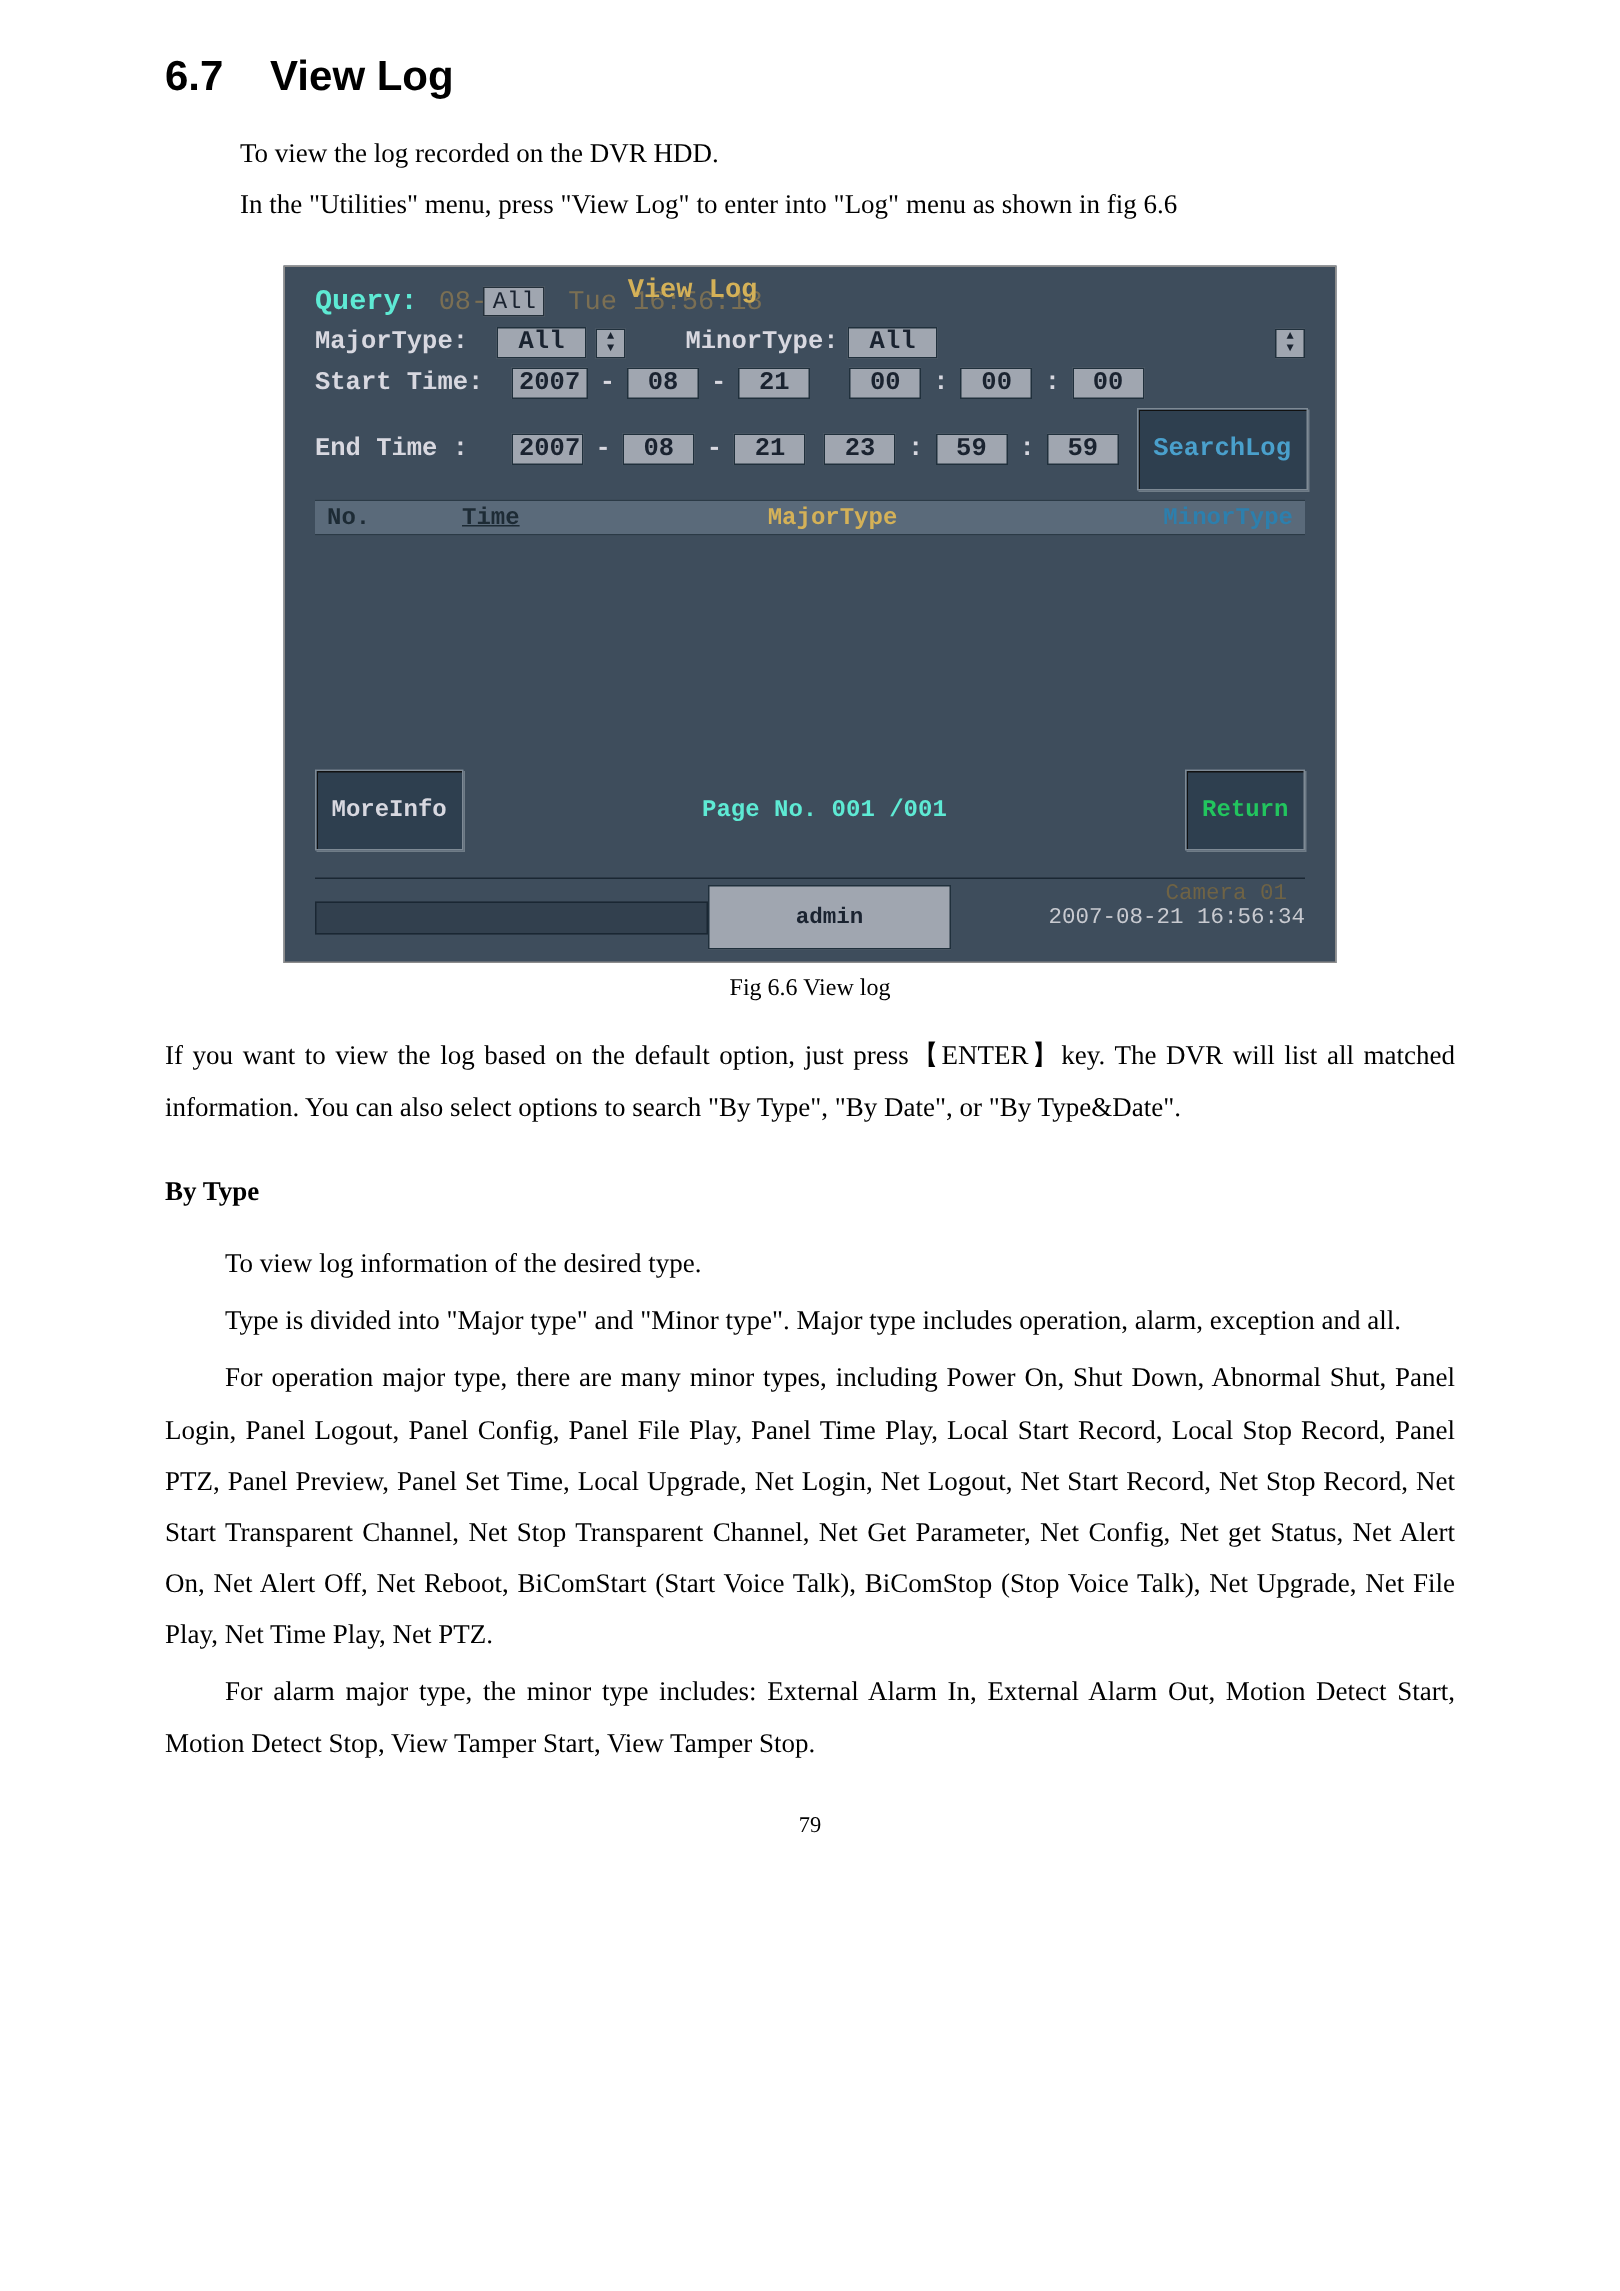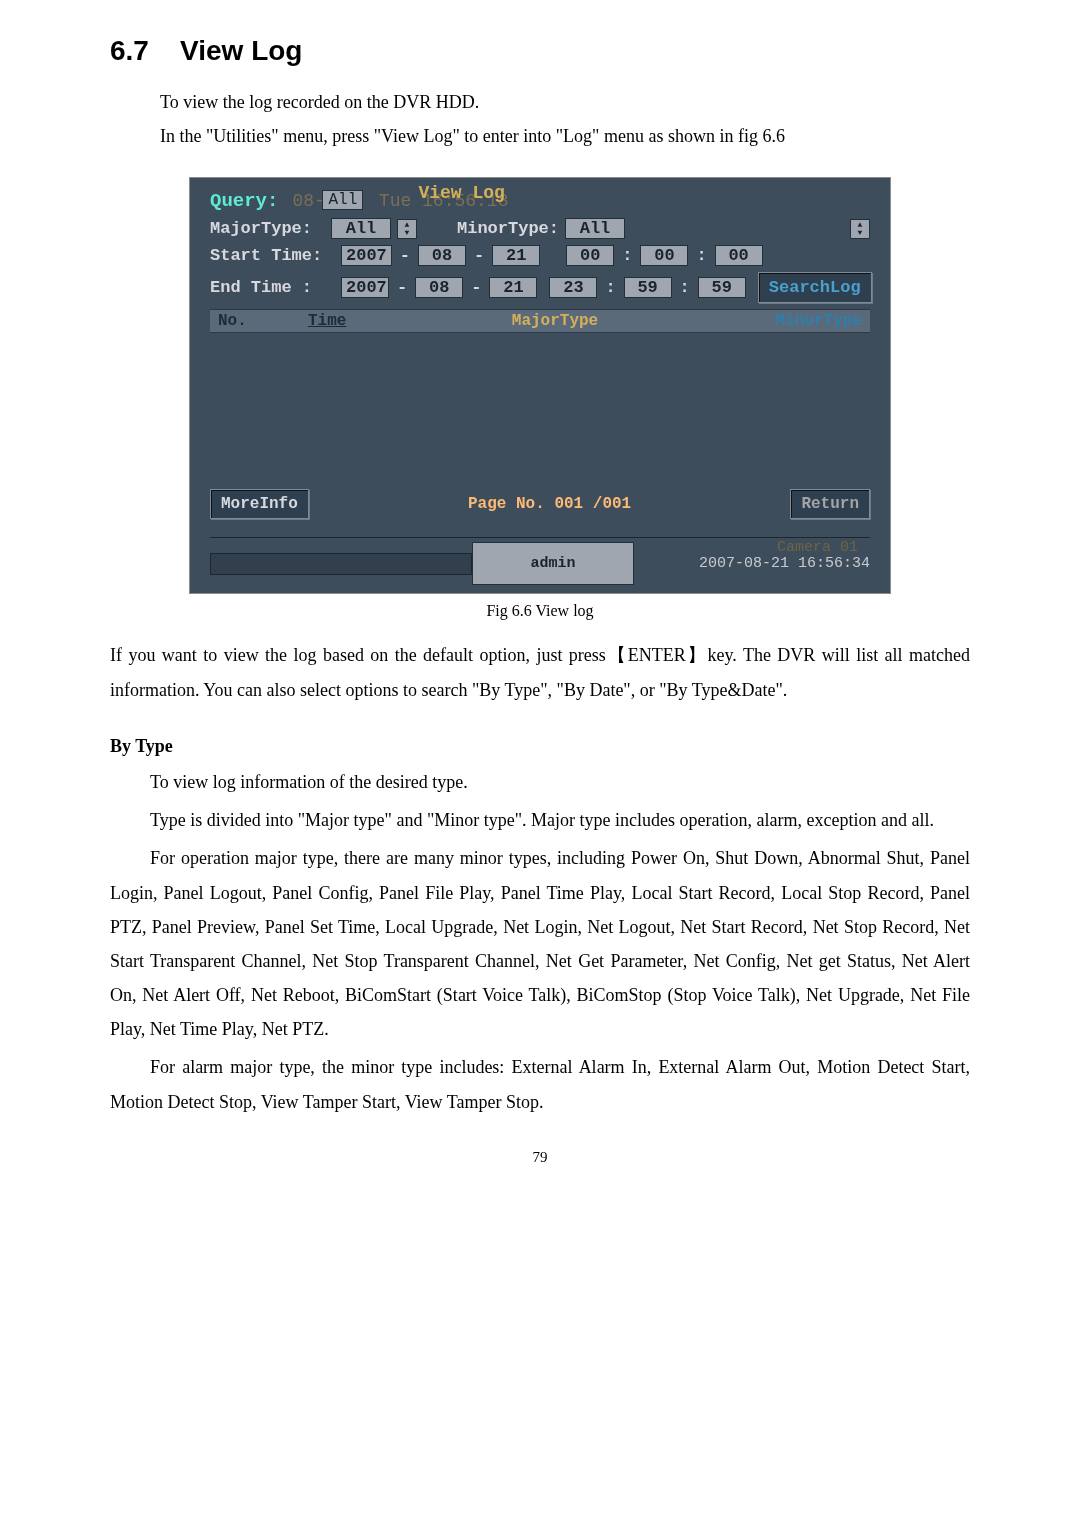--- a/index.html
+++ b/index.html
@@ -120,21 +120,21 @@
     font-size: 8px;
     line-height: 8px;
     color: #1a2330;
     text-align: center;
     justify-content: center;
   }
   .spinner span { display:block; height:8px; }
   .btn {
     background: #2e3f4f;
     border: 1px solid #7e8a95;
-    padding: 5px 10px;
+    padding: 17px 10px;
     color: #4aa0cc;
     font-weight: bold;
     box-shadow: 1px 1px 0 #111 inset, 1px 1px 0 #6f7c87;
   }
   .table-header {
     display: flex;
     background: #5a6a7a;
     border-top: 1px solid #2b3a46;
     border-bottom: 1px solid #2b3a46;
     padding: 2px 8px;
@@ -151,21 +151,21 @@
   }
   .bottom-row {
     display:flex;
     align-items:center;
     justify-content:space-between;
     padding: 6px 0 18px 0;
     font-weight:bold;
     font-size:16px;
   }
   .page-no {
-    color: #fdba74;
+    color: #5eead4;
   }
   .status-bar {
     display:flex;
     align-items:center;
     border-top:1px solid #1a2733;
     padding-top:4px;
     font-size:15px;
     color:#c8cad0;
   }
   .status-left {
@@ -205,21 +205,21 @@
     font-size: 18px;
     line-height: 1.9;
     text-align: justify;
     margin-top: 18px;
   }
   .body-text p { margin: 0 0 4px 0; }
   .indent { text-indent: 40px; }
   .strong-hdr {
     font-weight: bold;
     margin-top: 22px;
-    margin-bottom: 2px;
+    margin-bottom: 14px;
     font-size: 18px;
   }
   .page-num {
     text-align:center;
     font-size:15px;
     margin-top:30px;
   }
 </style>
 </head>
 <body>
@@ -303,21 +303,21 @@
         <span class="col-no">No.</span>
         <span class="col-time">Time</span>
         <span class="col-maj">MajorType</span>
         <span class="col-min">MinorType</span>
       </div>
       <div class="log-body"></div>
 
       <div class="bottom-row">
         <span class="btn" style="color:#d8d8e0;">MoreInfo</span>
         <span class="page-no">Page No. 001 /001</span>
-        <span class="btn" style="color:#a3a3a3;">Return</span>
+        <span class="btn" style="color:#22c55e;">Return</span>
       </div>
 
       <div class="status-bar">
         <div class="status-left"></div>
         <div class="status-mid">admin</div>
         <div class="status-right">
           <span class="status-ghost">Camera 01</span>
           <span>2007-08-21 16:56:34</span>
         </div>
       </div>

